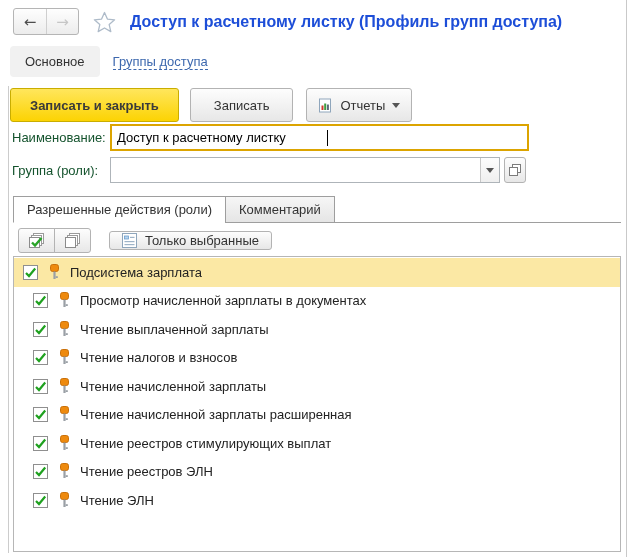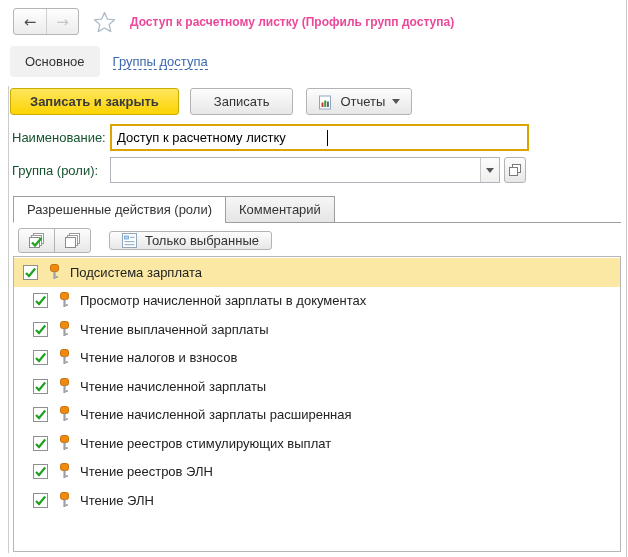--- a/index.html
+++ b/index.html
@@ -19,31 +19,31 @@
 
   
   .header{position:absolute; left:13px; top:8px; display:flex; align-items:center;}
   .nav-seg{display:inline-flex; border:1px solid #b5b5b5; border-radius:3px; overflow:hidden;
            background:linear-gradient(#fefefe,#ececec);}
   .nav-btn{width:32px; height:25px; display:flex; align-items:center; justify-content:center;
            font-family:"DejaVu Sans", sans-serif; font-size:15px; cursor:pointer; background:transparent;}
   .nav-btn.back{color:#4d4d4d;}
   .nav-btn.fwd{color:#c6c6c6; border-left:1px solid #cfcfcf;}
   .star{margin-left:14px; display:flex; align-items:center;}
-  .title{margin-left:14px; font-size:12px; font-weight:bold; color:#ec4899; white-space:nowrap;}
+  .title{margin-left:14px; font-size:16px; font-weight:bold; color:#1d4ed8; white-space:nowrap;}
 
   
   .navrow{position:absolute; left:10px; top:46px; display:flex; align-items:center;}
   .nav-chip{background:#f1f1f1; border-radius:4px; padding:8px 15px; color:#333; cursor:pointer;}
   .nav-link{margin-left:13px; color:var(--link); border-bottom:1px dashed var(--link);
             cursor:pointer; line-height:15px;}
 
   
   .cmdbar{position:absolute; left:10px; top:88px; display:flex; align-items:center;}
-  .btn{height:27px; display:inline-flex; align-items:center; justify-content:center;
+  .btn{height:34px; display:inline-flex; align-items:center; justify-content:center;
        border:1px solid var(--btn-border); border-radius:3px; cursor:pointer;
        background:linear-gradient(#fdfdfd,#e7e7e7); color:#333; white-space:nowrap;}
   .btn-primary{background:linear-gradient(var(--accent-yellow-top),var(--accent-yellow));
        border-color:var(--yellow-border); font-weight:bold; padding:0 19px; color:#3a3a3a;}
   .btn-save{margin-left:11px; padding:0 23px;}
   .btn-reports{margin-left:13px; padding:0 11px; gap:7px;}
   .caret{width:0; height:0; border-left:4px solid transparent; border-right:4px solid transparent;
          border-top:5px solid #555;}
 
   

